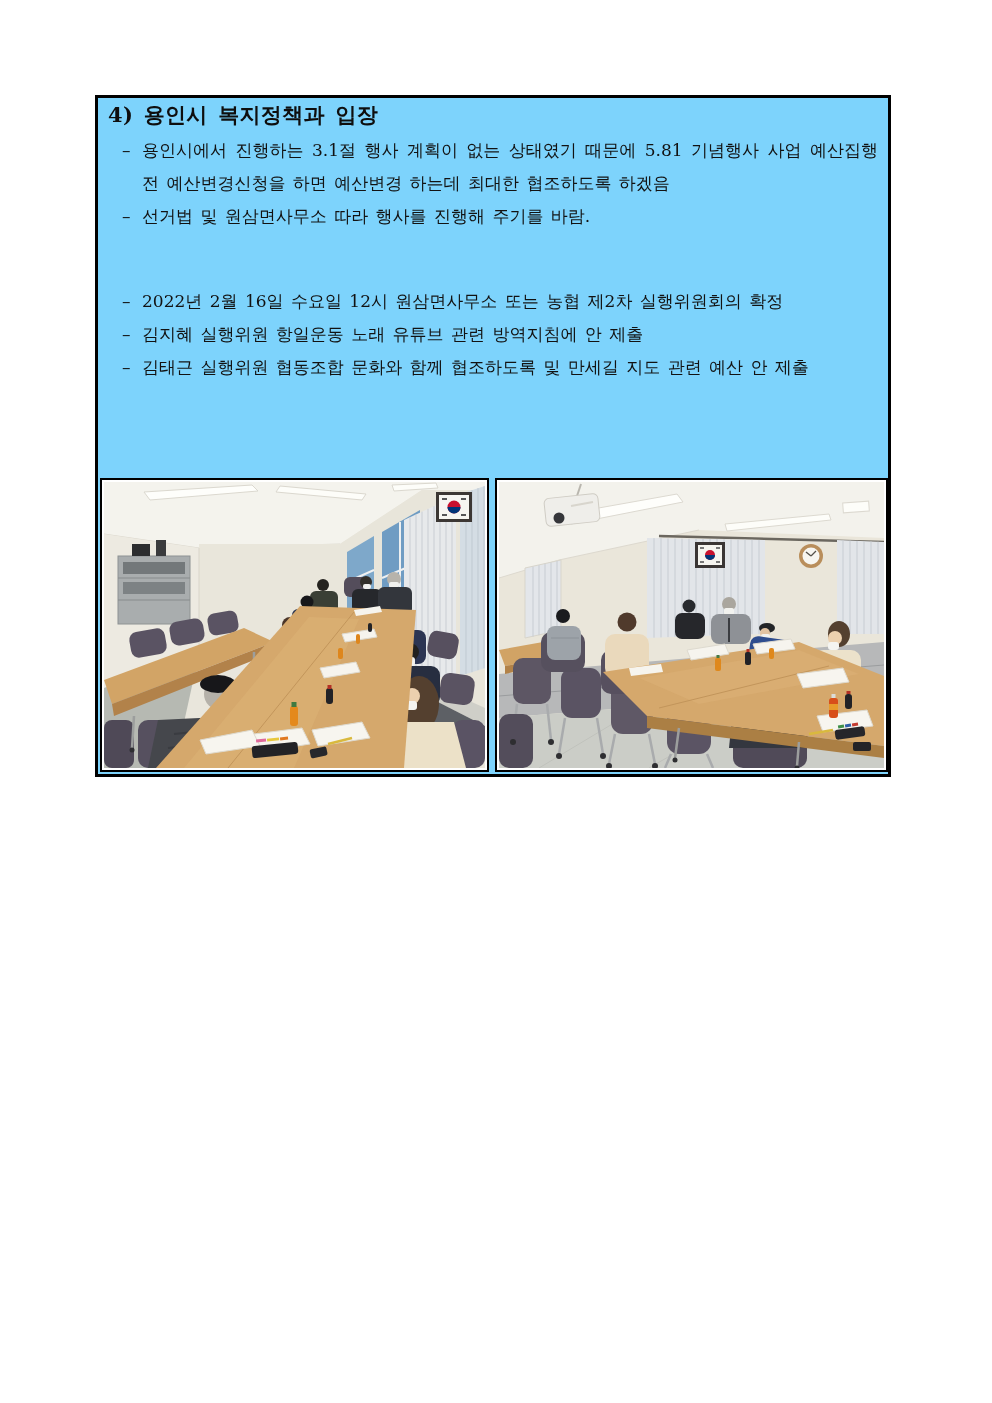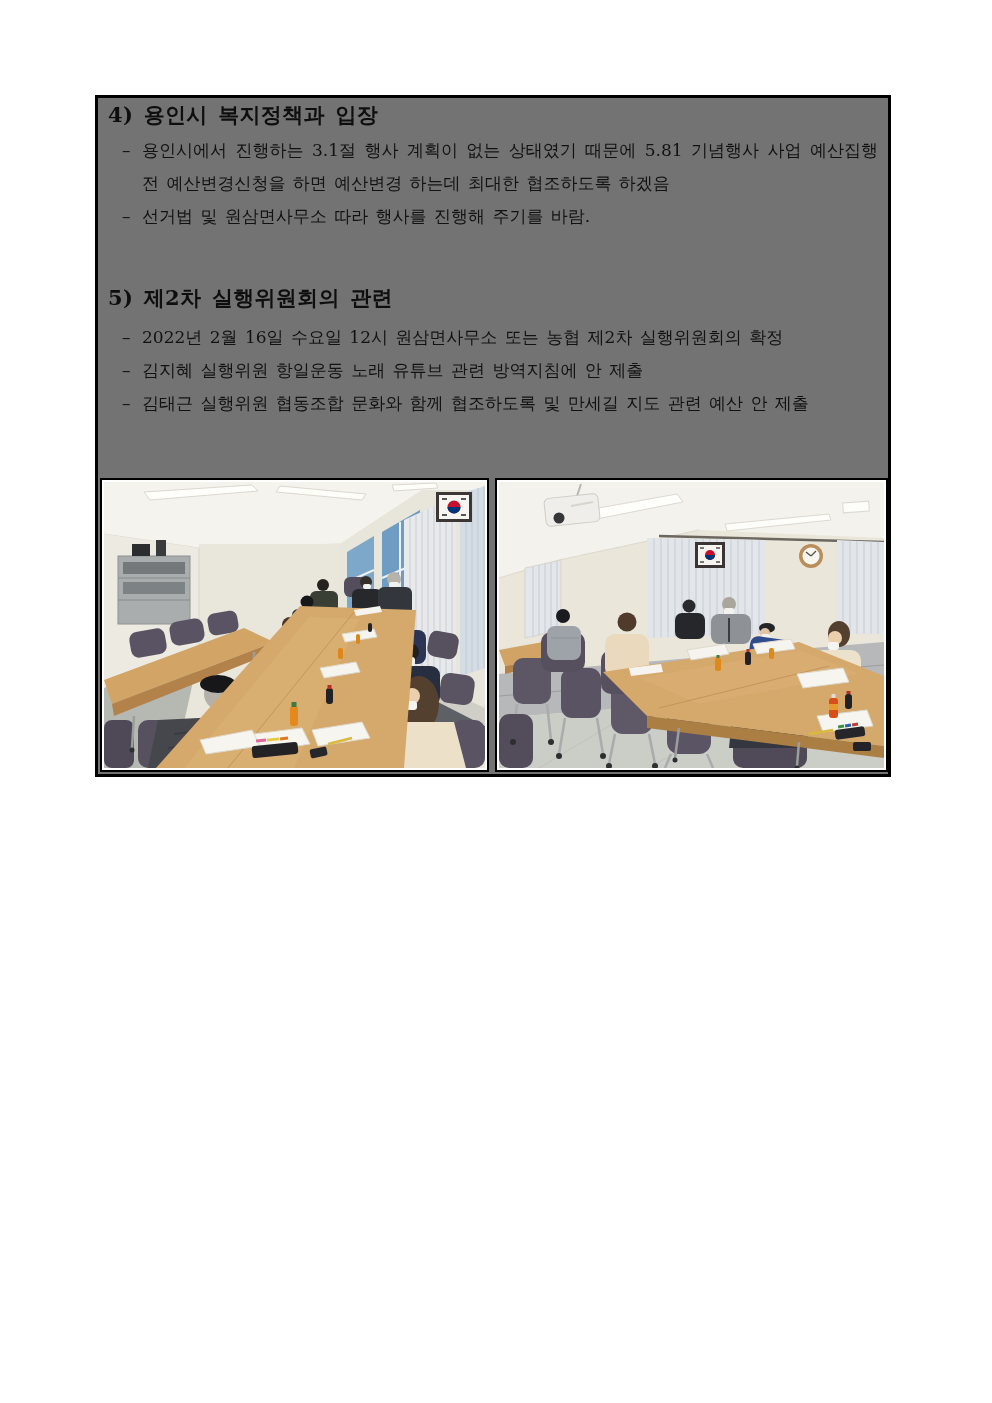--- a/index.html
+++ b/index.html
@@ -1,19 +1,19 @@
 <!DOCTYPE html>
 <html><head>
 <meta charset="utf-8">
 <style>
   html,body{margin:0;padding:0;background:#ffffff;}
   .page{position:relative;width:992px;height:1403px;background:#ffffff;overflow:hidden;
         font-family:"DejaVu Serif","Liberation Serif",serif;}
   .doc-box{position:absolute;left:95px;top:95px;width:796px;height:682px;
-           border:3px solid #000;box-sizing:border-box;background:#737373;}
+           border:3px solid #000;box-sizing:border-box;background:#7dd3fc;}
   .heading{font-size:21px;font-weight:bold;color:#0e0e0e;margin:0 10px;line-height:26px;
            word-spacing:3px;letter-spacing:0.3px;}
   .sec4 .heading{margin-top:4px;}
   .bullets{margin:6px 10px 0 24px;}
   .bullet{display:grid;grid-template-columns:20px 1fr;font-size:17px;line-height:33px;
           color:#121212;word-spacing:2px;}
   .bullet .dash{color:#121212;}
   .bullet .btxt{text-align:justify;}
   .sec5{margin-top:52px;}
   .sec5 .bullets{margin-top:10px;}
@@ -35,21 +35,20 @@
           <span class="btxt">용인시에서 진행하는 3.1절 행사 계획이 없는 상태였기 때문에 5.81 기념행사 사업 예산집행 전 예산변경신청을 하면 예산변경 하는데 최대한 협조하도록 하겠음</span>
         </div>
         <div class="bullet">
           <span class="dash">–</span>
           <span class="btxt">선거법 및 원삼면사무소 따라 행사를 진행해 주기를 바람.</span>
         </div>
       </div>
     </div>
 
     <div class="sec5">
-      <div class="heading">5) 제2차 실행위원회의 관련</div>
       <div class="bullets">
         <div class="bullet">
           <span class="dash">–</span>
           <span class="btxt">2022년 2월 16일 수요일 12시 원삼면사무소 또는 농협 제2차 실행위원회의 확정</span>
         </div>
         <div class="bullet">
           <span class="dash">–</span>
           <span class="btxt">김지혜 실행위원 항일운동 노래 유튜브 관련 방역지침에 안 제출</span>
         </div>
         <div class="bullet">

